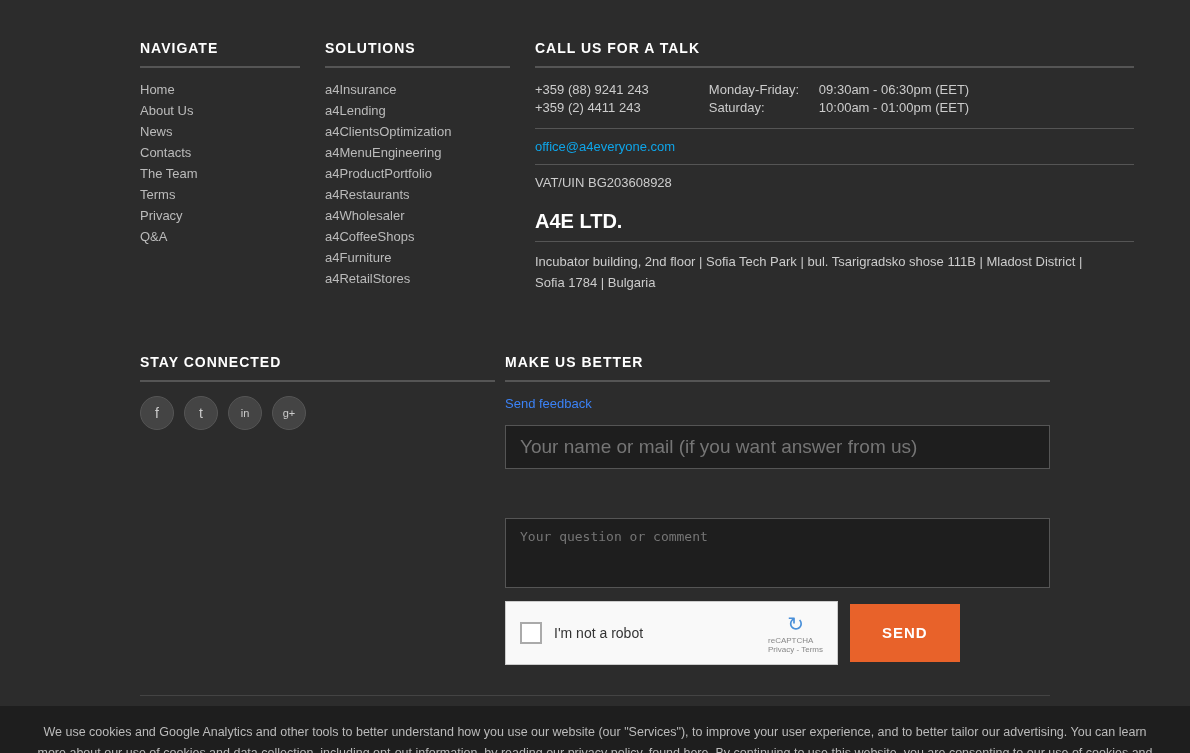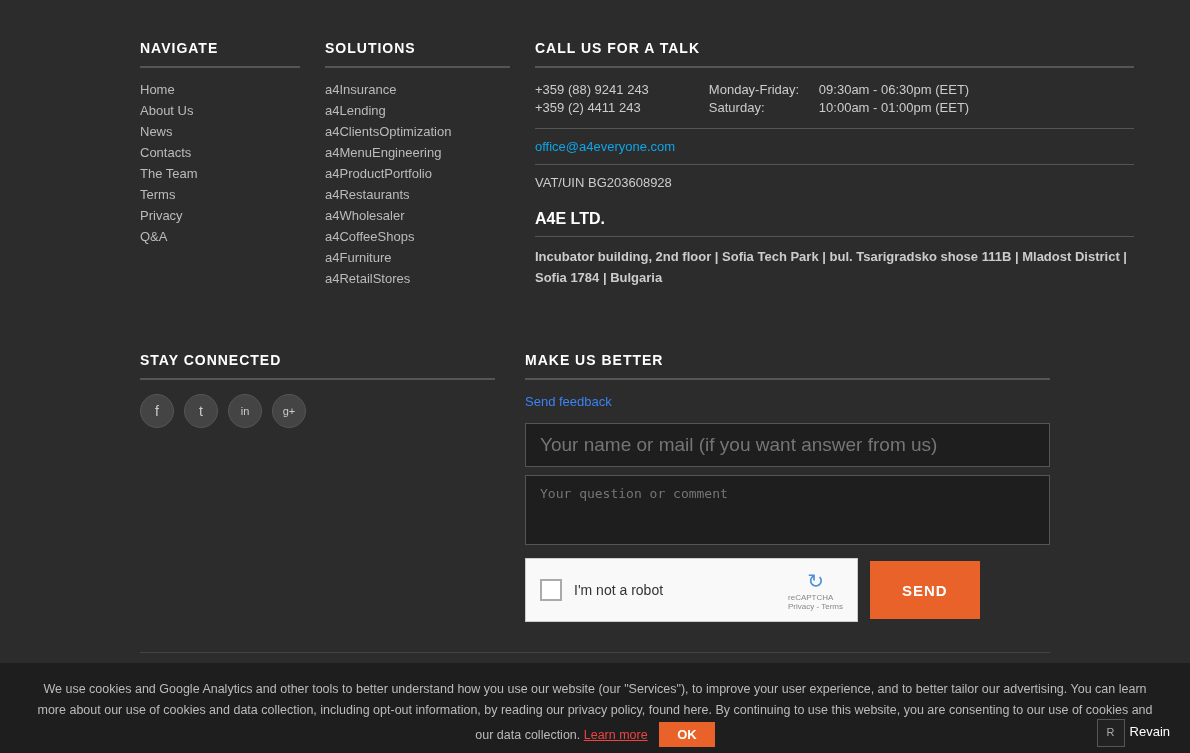--- a/index.html
+++ b/index.html
@@ -107,38 +107,36 @@
     }
 
     .vat-text {
       color: #cccccc;
       font-size: 13px;
       margin-bottom: 12px;
     }
 
     .company-title {
       color: #ffffff;
-      font-size: 16px;
+      font-size: 20px;
       font-weight: bold;
       margin-bottom: 10px;
       padding-bottom: 8px;
       border-bottom: 1px solid #555;
     }
 
     .address-text {
       color: #cccccc;
       font-size: 13px;
       line-height: 1.6;
-      font-weight: bold;
     }
 
     .bottom-sections {
       display: flex;
       padding: 20px 140px 20px 140px;
-      gap: 20px;
     }
 
     .col-stay {
       width: 355px;
       flex-shrink: 0;
     }
 
     .col-feedback {
       flex: 1;
       margin-left: 10px;
@@ -186,20 +184,21 @@
       width: 100%;
       background-color: #1e1e1e;
       border: 1px solid #555;
       color: #cccccc;
       padding: 10px 14px;
       font-size: 13px;
       height: 70px;
       resize: none;
       outline: none;
       margin-bottom: 10px;
+      margin-top: 41px;
     }
 
     .captcha-send-row {
       display: flex;
       align-items: center;
       gap: 12px;
     }
 
     .captcha-box {
       background-color: #f9f9f9;

